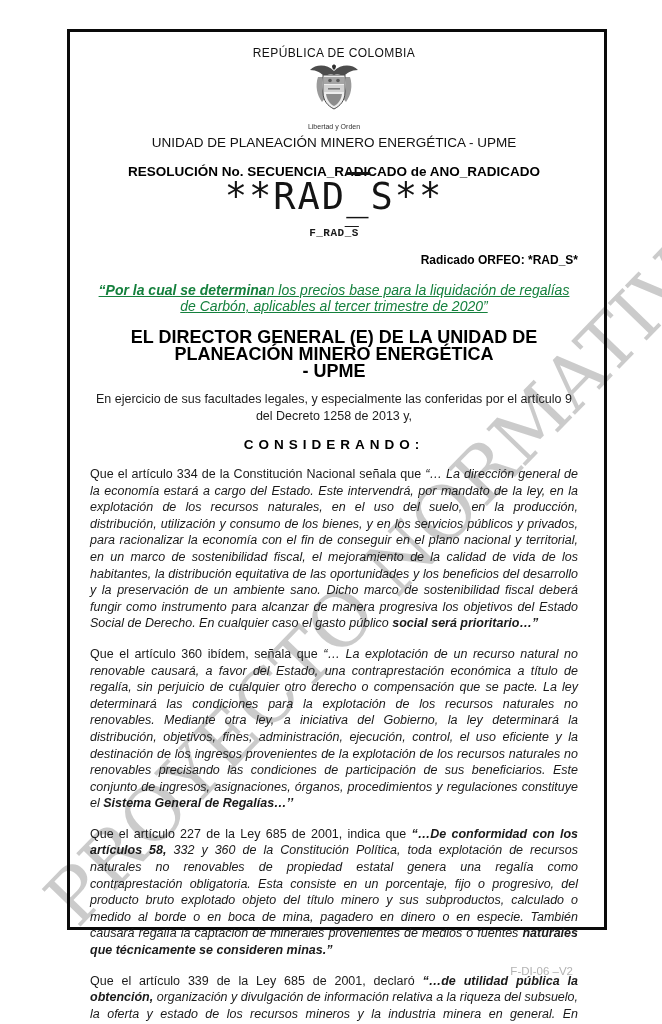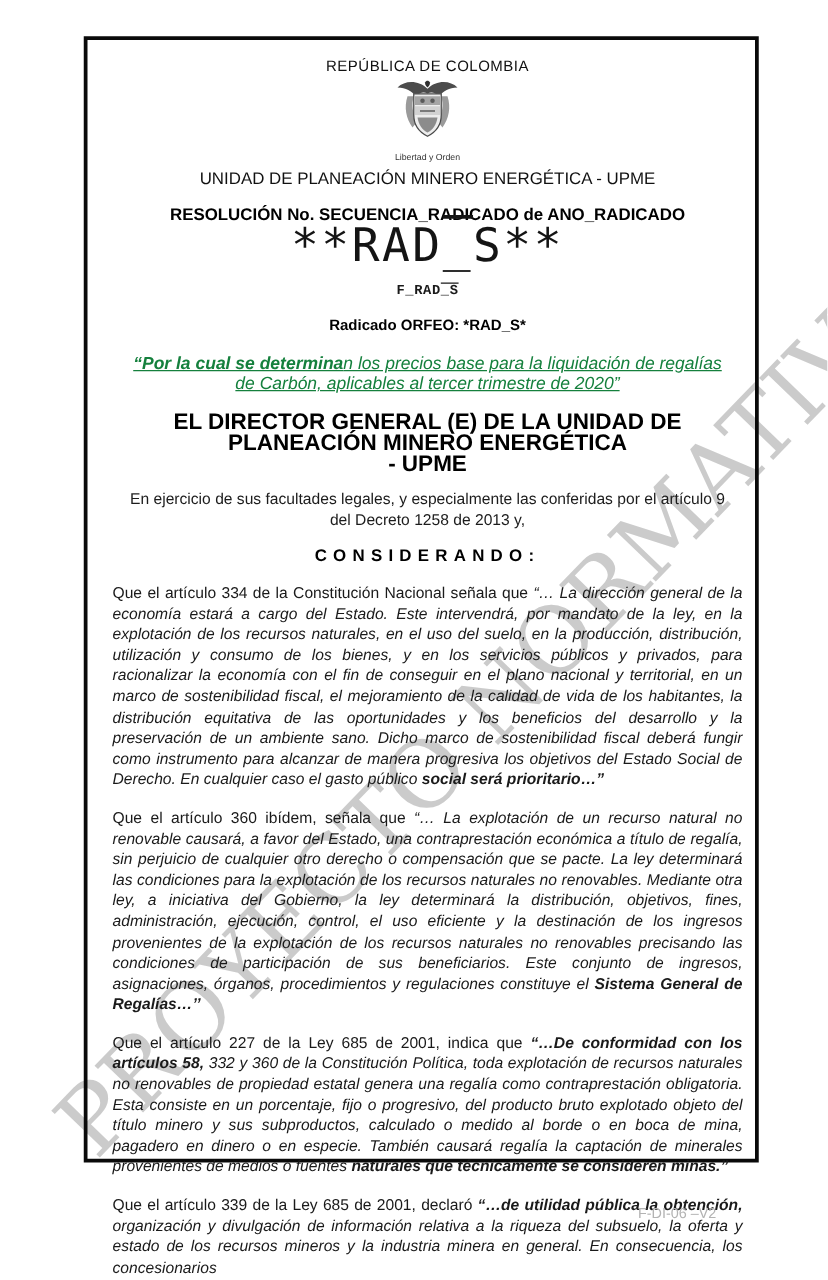--- a/index.html
+++ b/index.html
@@ -10,21 +10,21 @@
     overflow:hidden;
     font-family:"Liberation Sans",sans-serif;
     color:#1c1c1c;
   }
   .frame{
     position:absolute;
     left:67px;top:29px;
     width:540px;height:901px;
     border:3px solid #0a0a0a;
     box-sizing:border-box;
-    padding:12px 10px 0 20px;
+    padding:12px 26px 0 20px;
     z-index:2;
   }
   .watermark{
     position:absolute;
     left:-60px;top:588px;
     width:780px;
     text-align:center;
     font-family:"DejaVu Serif",serif;
     font-size:74px;
     font-weight:400;
@@ -45,21 +45,21 @@
     font-size:37px;font-weight:400;color:#141414;
     letter-spacing:2px;margin-top:2px;line-height:32px;
   }
   .rad-big .over{text-decoration:overline;}
   .rad-sub{
     font-family:Liberation Mono, monospace;
     font-size:11px;font-weight:bold;color:#1a1a1a;letter-spacing:.5px;
     margin-top:14px;
   }
   .rad-sub .over{text-decoration:overline;}
-  .radicado{font-size:12px;font-weight:bold;margin-top:14px;color:#000;}
+  .radicado{font-size:12px;font-weight:bold;margin-top:14px;color:#000;text-align:right;}
   .subject{
     font-size:14px;margin:15px auto 0 auto;width:472px;line-height:16px;color:#15803d;
   }
   .authority{
     font-size:18px;font-weight:bold;margin-top:15px;line-height:17px;
     white-space:pre-line;color:#000;
   }
   .powers{font-size:12.5px;margin:11px auto 0 auto;width:478px;line-height:16.5px;}
   .considerando{
     font-size:13.5px;font-weight:bold;letter-spacing:5px;margin-top:13px;color:#000;

